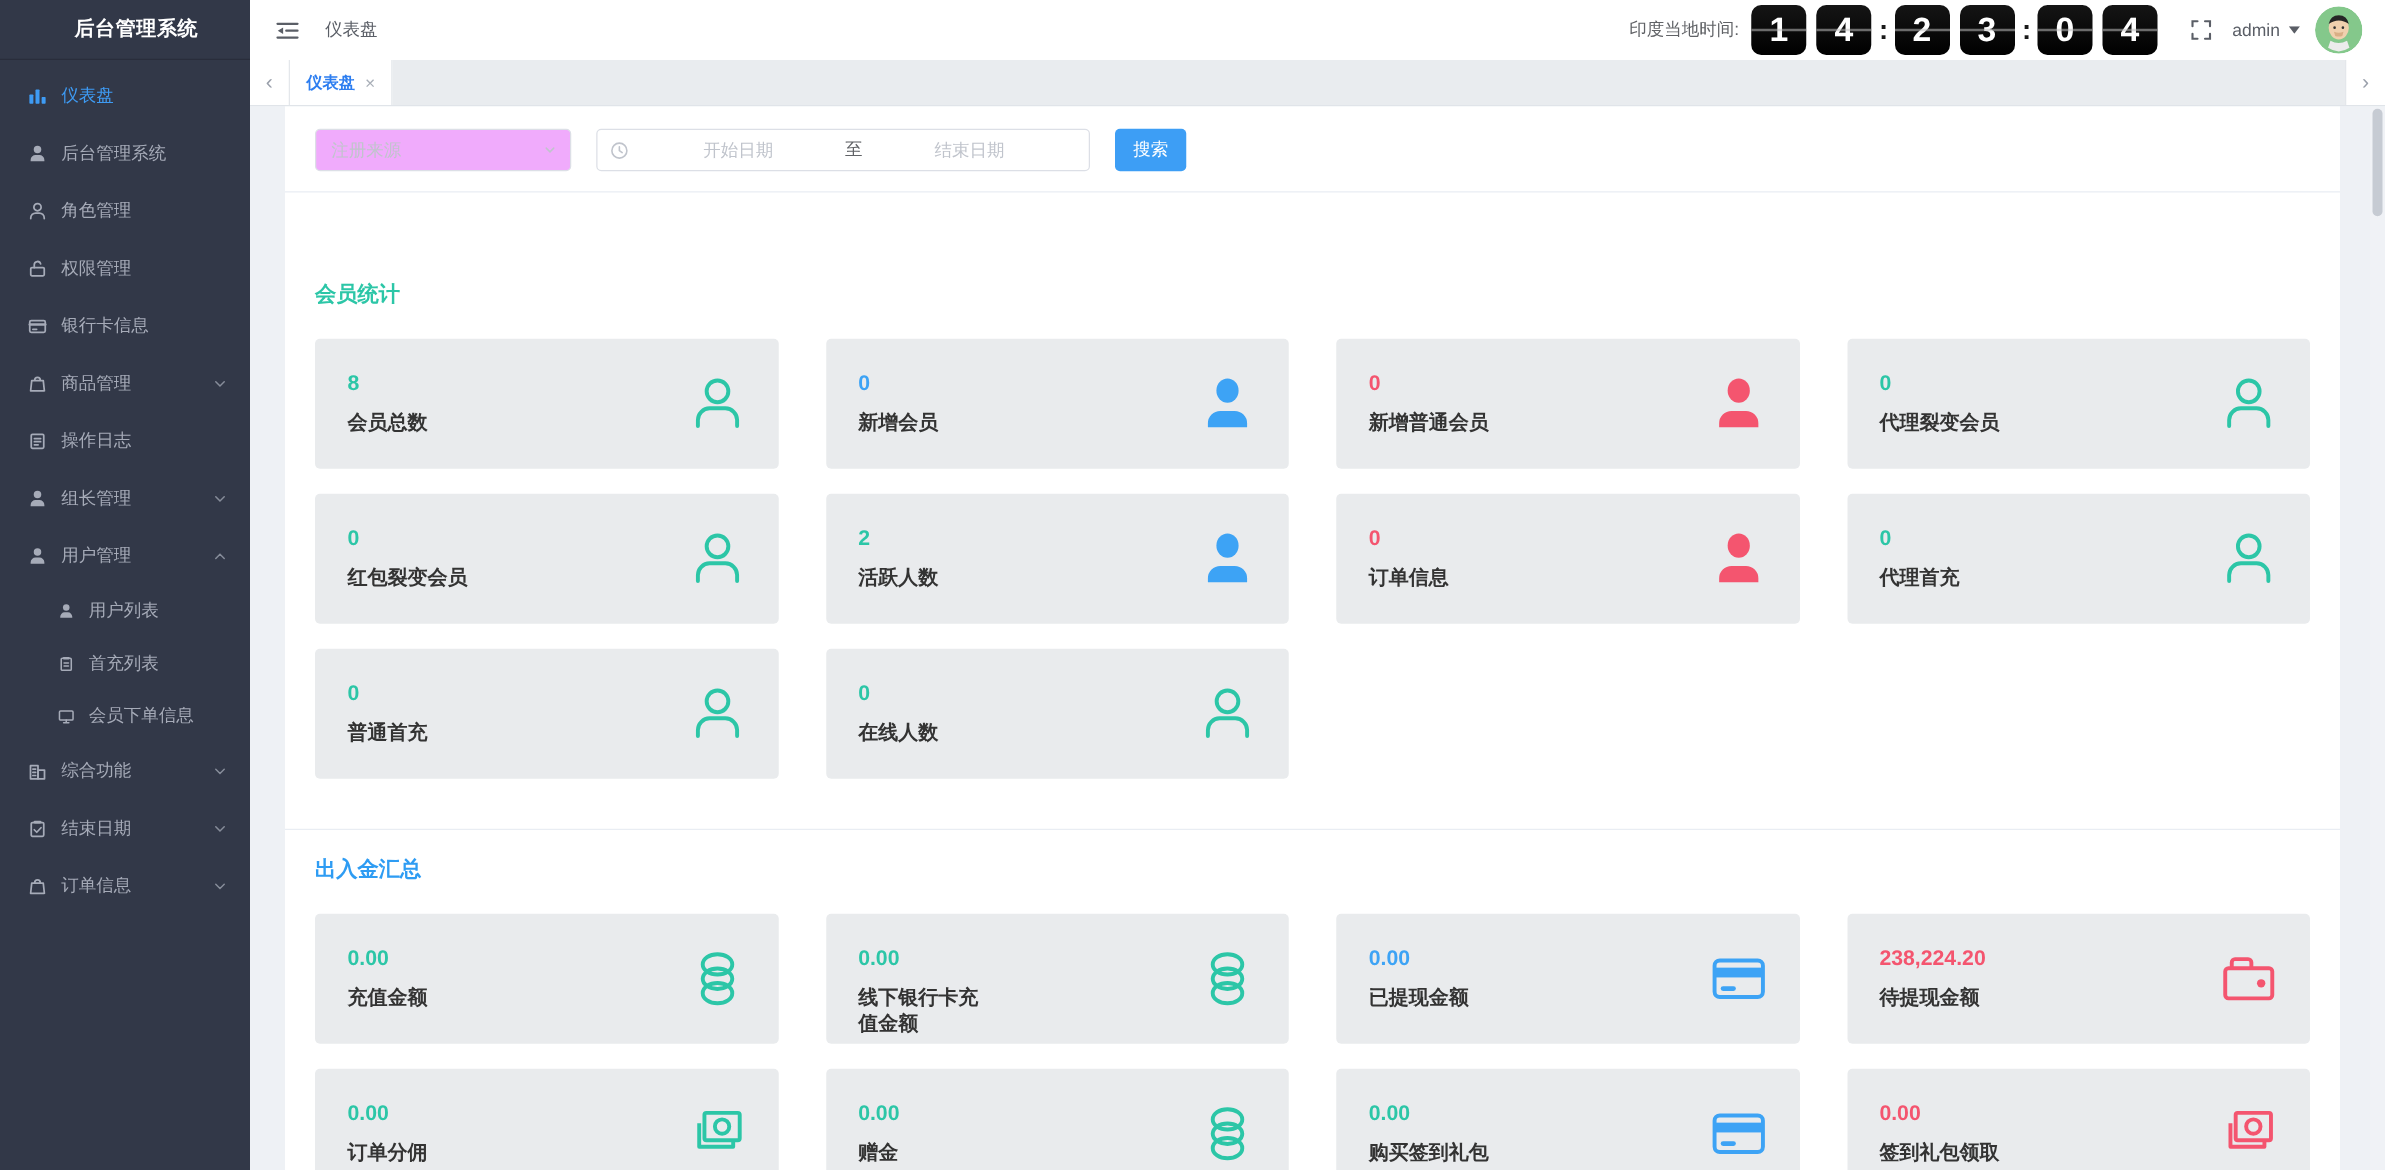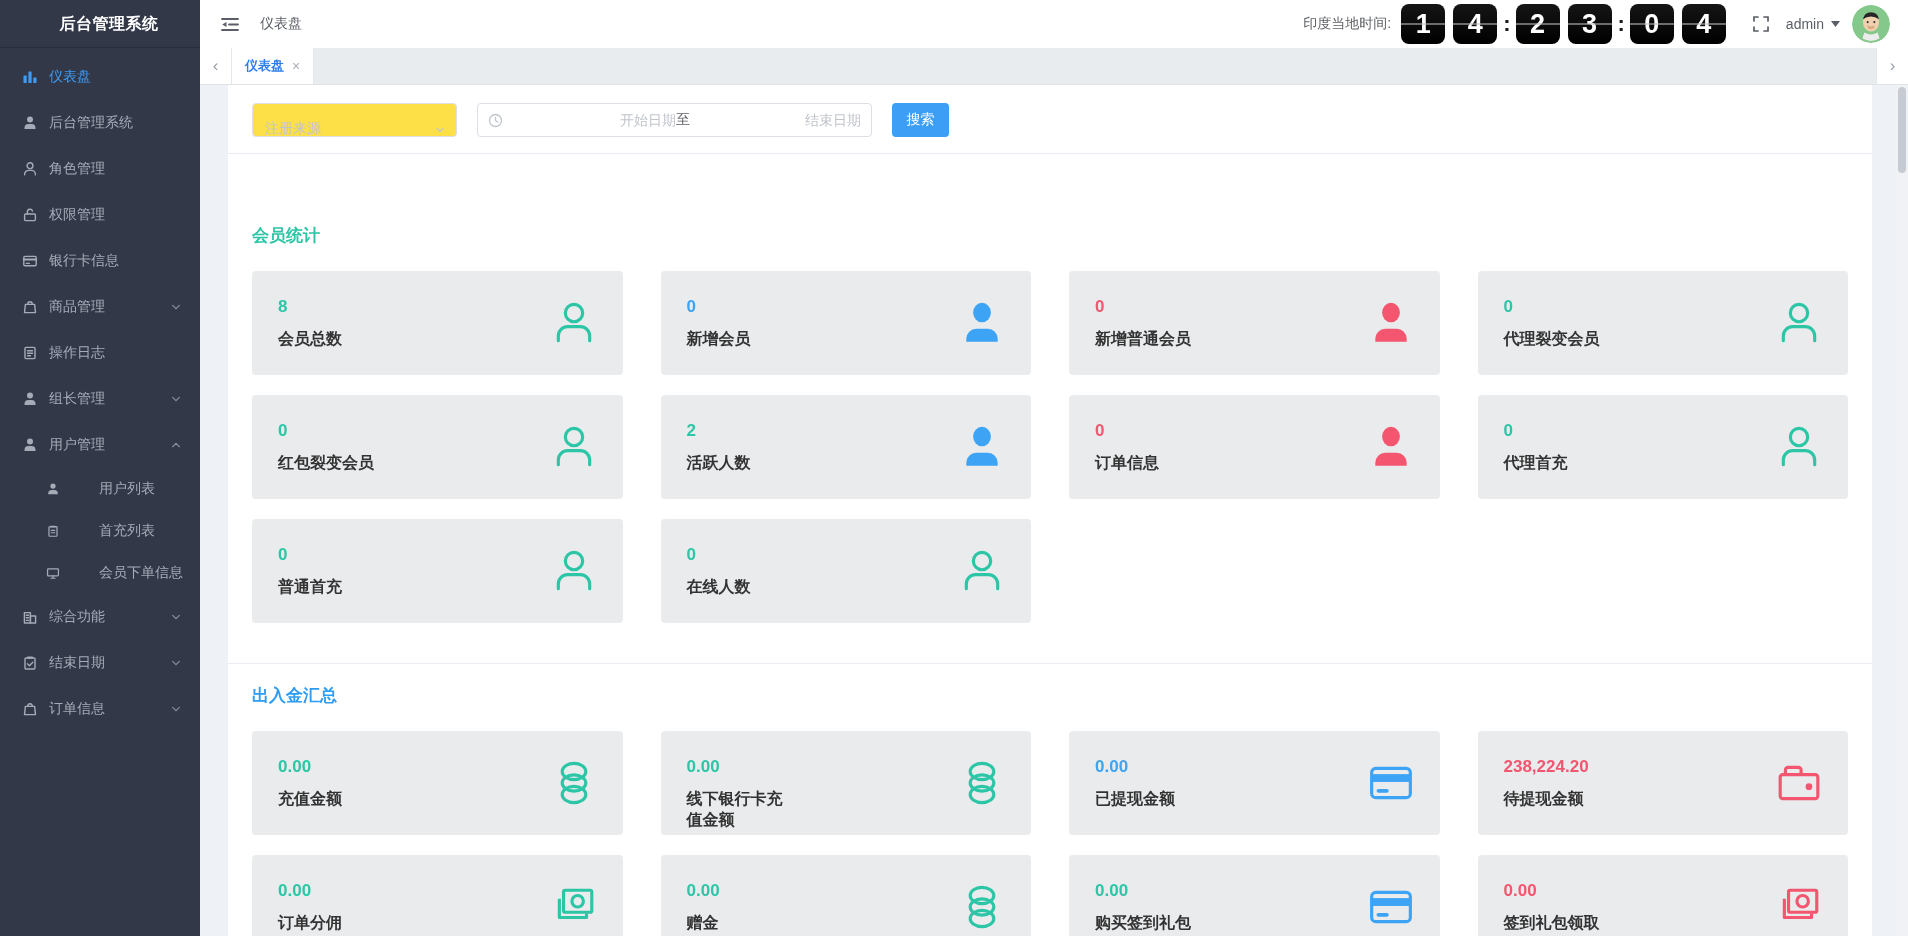--- a/index.html
+++ b/index.html
@@ -7,21 +7,21 @@
   body { font-family: "Liberation Sans", "DejaVu Sans", sans-serif; background: #eef1f5; }
   .app { display: flex; width: 1908px; height: 936px; }
 
   
   .sidebar { width: 200px; height: 936px; background: #323848; flex: none; }
   .logo { height: 48px; line-height: 48px; color: #fff; font-size: 16px; font-weight: bold;
           padding-left: 18px; letter-spacing: .5px; border-bottom: 1px solid rgba(0,0,0,.18); text-align: center; }
   .menu { padding-top: 6px; }
   .menu-item { height: 46px; display: flex; align-items: center; padding: 0 18px 0 22px;
                color: #a6abb8; font-size: 14px; cursor: pointer; }
-  .menu-item.sub { height: 42px; padding-left: 46px; gap: 28px; }
+  .menu-item.sub { height: 42px; padding-left: 46px; }
   .menu-item.active { color: #3e9bf4; }
   .mi-icon { width: 16px; height: 16px; margin-right: 11px; display: inline-flex; flex: none; }
   .mi-icon svg { width: 16px; height: 16px; }
   .menu-item.sub .mi-icon, .menu-item.sub .mi-icon svg { width: 14px; height: 14px; }
   .mi-label { white-space: nowrap; }
   .mi-chevron { margin-left: auto; display: inline-flex; color: #878d9a; }
   .mi-chevron svg { width: 12px; height: 12px; }
 
   
   .main { flex: 1; display: flex; flex-direction: column; position: relative; }
@@ -59,29 +59,29 @@
          border-right: 1px solid #e4e7eb; }
   .tab-label { color: #2d7ef0; font-size: 13px; font-weight: bold; }
   .tab-close { color: #a9afb8; font-size: 14px; margin-left: 8px; line-height: 1; cursor: pointer; }
 
   
   .content { flex: 1; position: relative; overflow: hidden; background: #eef1f5; }
   .panel { position: absolute; left: 28px; top: 0; width: 1644px; background: #fff;
            padding: 18px 24px 40px; }
   .filter-row { display: flex; align-items: center; }
   .select-box { width: 205px; height: 34px; border: 1px solid #dcdfe6; border-radius: 4px;
-                background: #fde047; display: flex; align-items: flex-end; padding: 0 10px 0 12px; }
+                background: #f0abfc; display: flex; align-items: center; padding: 0 10px 0 12px; }
   .select-box input { border: none; outline: none; flex: 1; font-size: 14px; color: #606266;
                       font-family: inherit; min-width: 0; background: transparent; }
   .select-box input::placeholder, .daterange input::placeholder { color: #c0c4cc; }
   .sel-chevron { display: inline-flex; color: #c0c4cc; }
   .daterange { width: 395px; height: 34px; border: 1px solid #dcdfe6; border-radius: 4px;
                margin-left: 20px; display: flex; align-items: center; padding: 0 10px; background:#fff; }
   .dr-clock { display: inline-flex; color: #c0c4cc; margin-right: 2px; }
-  .daterange input { border: none; outline: none; flex: 1; text-align: right; font-size: 14px;
+  .daterange input { border: none; outline: none; flex: 1; text-align: center; font-size: 14px;
                      color: #606266; font-family: inherit; min-width: 0; background: transparent; }
   .dr-sep { font-size: 14px; color: #606266; }
   .search-btn { margin-left: 20px; width: 57px; height: 34px; background: #3d9ef5; color: #fff;
                 border: none; border-radius: 4px; font-size: 14px; font-family: inherit; cursor: pointer; }
   .divider { border-top: 1px solid #e9edf3; margin: 16px -24px 0; }
   .section-title { text-align: left; font-size: 17px; font-weight: bold; }
   .st-1 { margin: 70px 0 24px; }
   .st-2 { margin: 20px 0 24px; }
   .div-2 { margin-top: 40px; }
   .cards-grid { display: grid; grid-template-columns: repeat(4, 1fr); column-gap: 38px; row-gap: 20px; }

